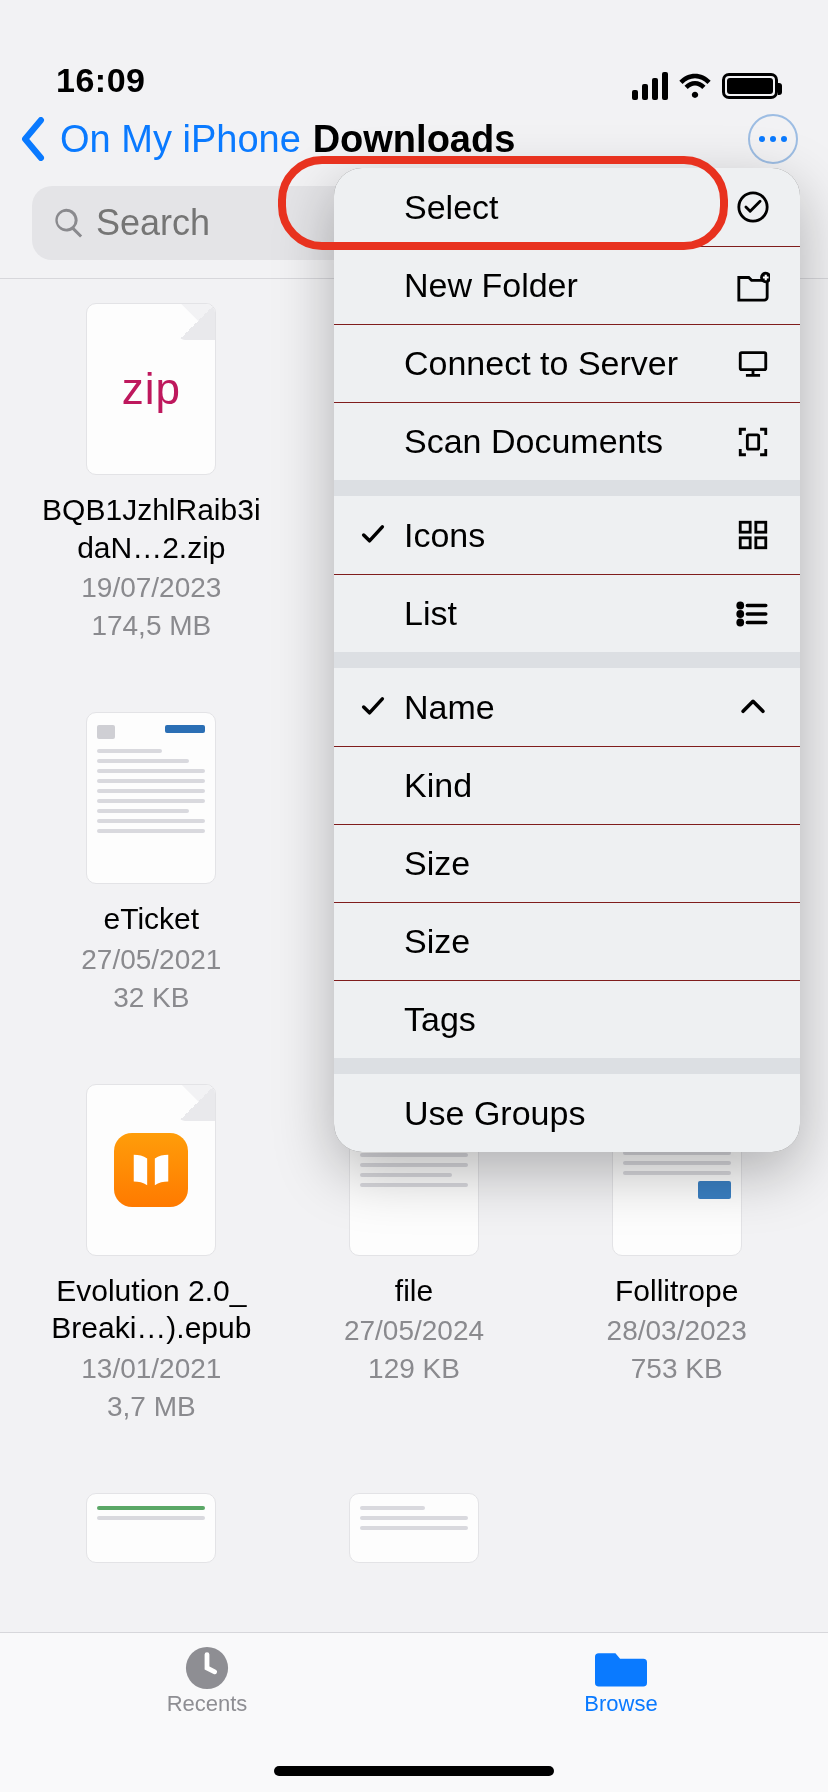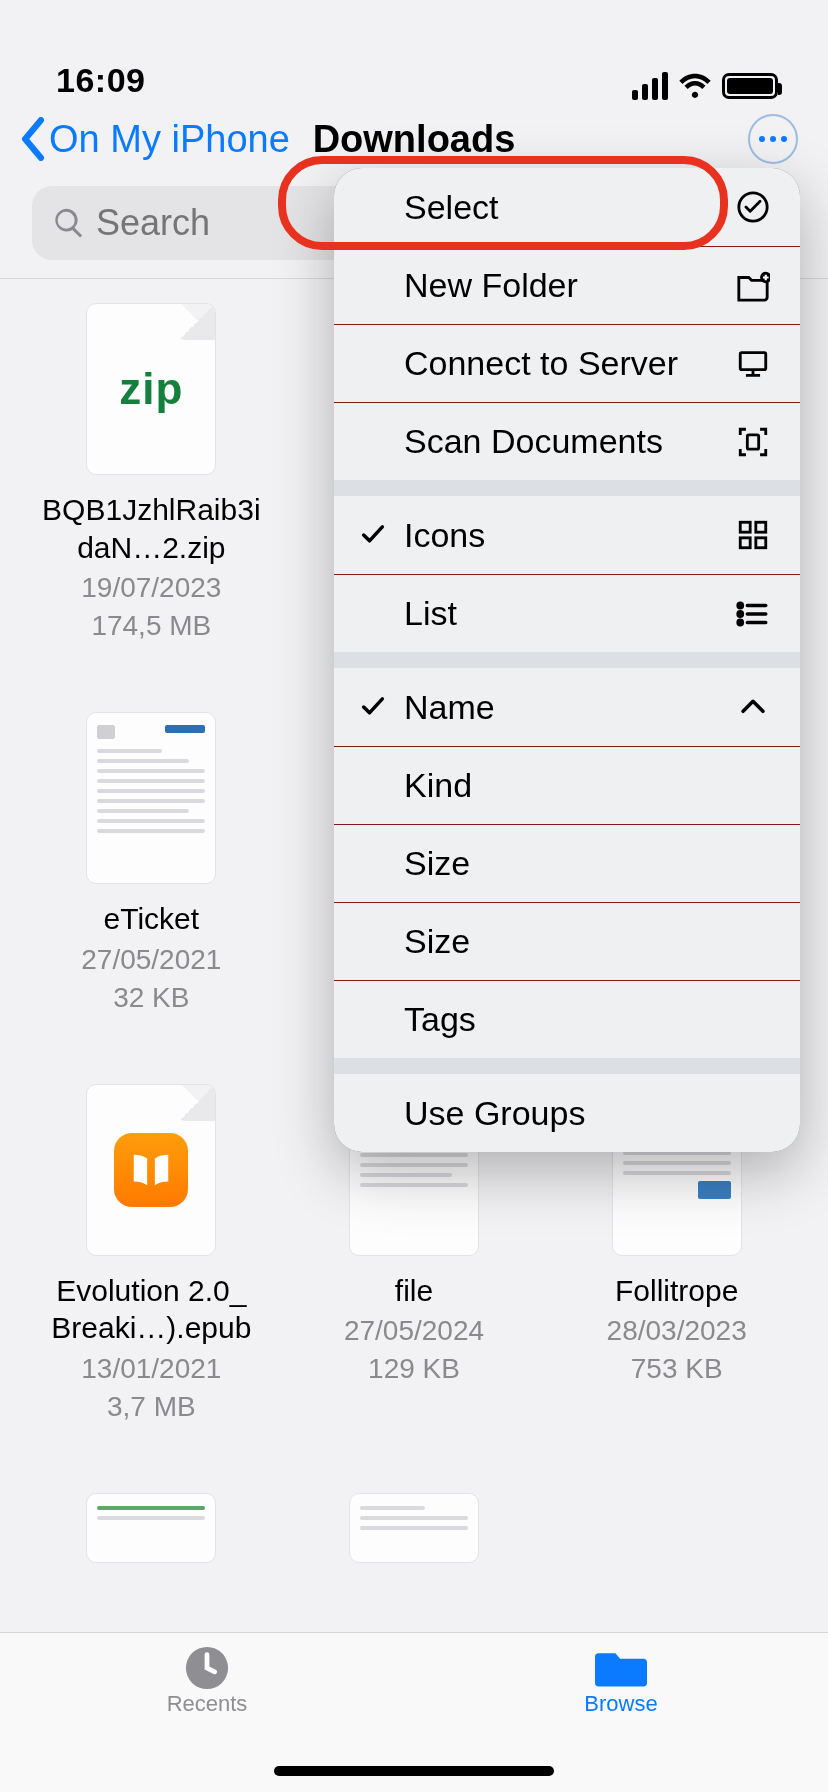--- a/index.html
+++ b/index.html
@@ -12,42 +12,42 @@
     .sig-bars { display:flex; align-items:flex-end; gap:4px; }
     .sig-bars span { width:6px; background:#000; border-radius:2px; display:block; }
     .sig-bars span:nth-child(1){height:10px;} .sig-bars span:nth-child(2){height:16px;} .sig-bars span:nth-child(3){height:22px;} .sig-bars span:nth-child(4){height:28px;}
     .wifi-ic svg { width:34px; height:28px; display:block; }
     .batt { width:56px; height:26px; border:3px solid #000; border-radius:7px; position:relative; }
     .batt::after { content:""; position:absolute; right:-7px; top:7px; width:4px; height:12px; background:#000; border-radius:0 3px 3px 0; }
     .batt > i { display:block; margin:2px; width:46px; height:16px; background:#000; border-radius:3px; }
 
     
     .nav { height: 78px; display:flex; align-items:center; padding: 0 30px 0 18px; position:relative; }
-    .back { display:flex; align-items:center; color:#0a7aff; font-size:38px; gap:1px; }
+    .back { display:flex; align-items:center; color:#0a7aff; font-size:38px; gap:12px; }
     .back svg { width:30px; height:44px; }
     .nav-title { position:absolute; left:50%; transform:translateX(-50%); font-size:38px; font-weight:600; }
     .more-btn { margin-left:auto; width:50px; height:50px; border-radius:50%; border:2px solid #9dbde3; display:flex; align-items:center; justify-content:center; }
     .more-btn .dots { display:flex; gap:5px; }
     .more-btn .dots i { width:6px; height:6px; border-radius:50%; background:#0a7aff; }
 
     
     .search-wrap { padding: 8px 32px 18px; }
     .search { height:74px; background:#e4e4e7; border-radius:20px; display:flex; align-items:center; padding:0 20px; gap:10px; }
     .search svg { width:34px; height:34px; fill:#8a8a8e; }
     .search input { border:none; background:transparent; font-size:36px; color:#8a8a8e; outline:none; flex:1; }
 
     .divider { height:1px; background:#d7d7db; }
 
     
     .content { padding: 24px 34px 0; display:grid; grid-template-columns: 1fr 1fr 1fr; gap: 70px 28px; }
     .tile { display:flex; flex-direction:column; align-items:center; text-align:center; }
     .thumb { width:130px; height:172px; background:#fdfdfd; border:1px solid #e3e3e6; border-radius:10px; position:relative; display:flex; align-items:center; justify-content:center; overflow:hidden; }
     .thumb.doc::after { content:""; position:absolute; top:0; right:0; width:36px; height:36px; background:linear-gradient(135deg, transparent 50%, #e9e9ec 50%); border-bottom-left-radius:6px; }
     .thumb.doc::before { content:""; position:absolute; top:-1px; right:-1px; width:36px; height:36px; background:#f2f2f4; clip-path: polygon(100% 0, 0 0, 100% 100%); }
-    .zip-label { color:#15803d; font-size:44px; font-weight:700; letter-spacing:1px; }
+    .zip-label { color:#be185d; font-size:44px; font-weight:400; letter-spacing:1px; }
     .ibooks { width:74px; height:74px; border-radius:18px; background:linear-gradient(#ff9d0a,#ff7a00); display:flex; align-items:center; justify-content:center; }
     .ibooks svg { width:46px; height:46px; fill:#fff; }
     .pdf-lines { width:100%; height:100%; padding:12px 10px; display:flex; flex-direction:column; gap:6px; }
     .pdf-lines i { height:4px; background:#d9d9de; border-radius:2px; }
     .pdf-lines i.short { width:60%; }
     .pdf-lines i.med { width:85%; }
     .pdf-lines .hdr { height:14px; display:flex; justify-content:space-between; align-items:flex-start; margin-bottom:4px;}
     .pdf-lines .hdr b { width:18px; height:14px; background:#cfcfd4; border-radius:2px; display:block;}
     .pdf-lines .hdr em { width:40px; height:8px; background:#2b6fb5; border-radius:2px; display:block;}
     .fname { font-size:30px; color:#000; margin-top:16px; line-height:1.25; max-width:220px; word-break:break-word; }

